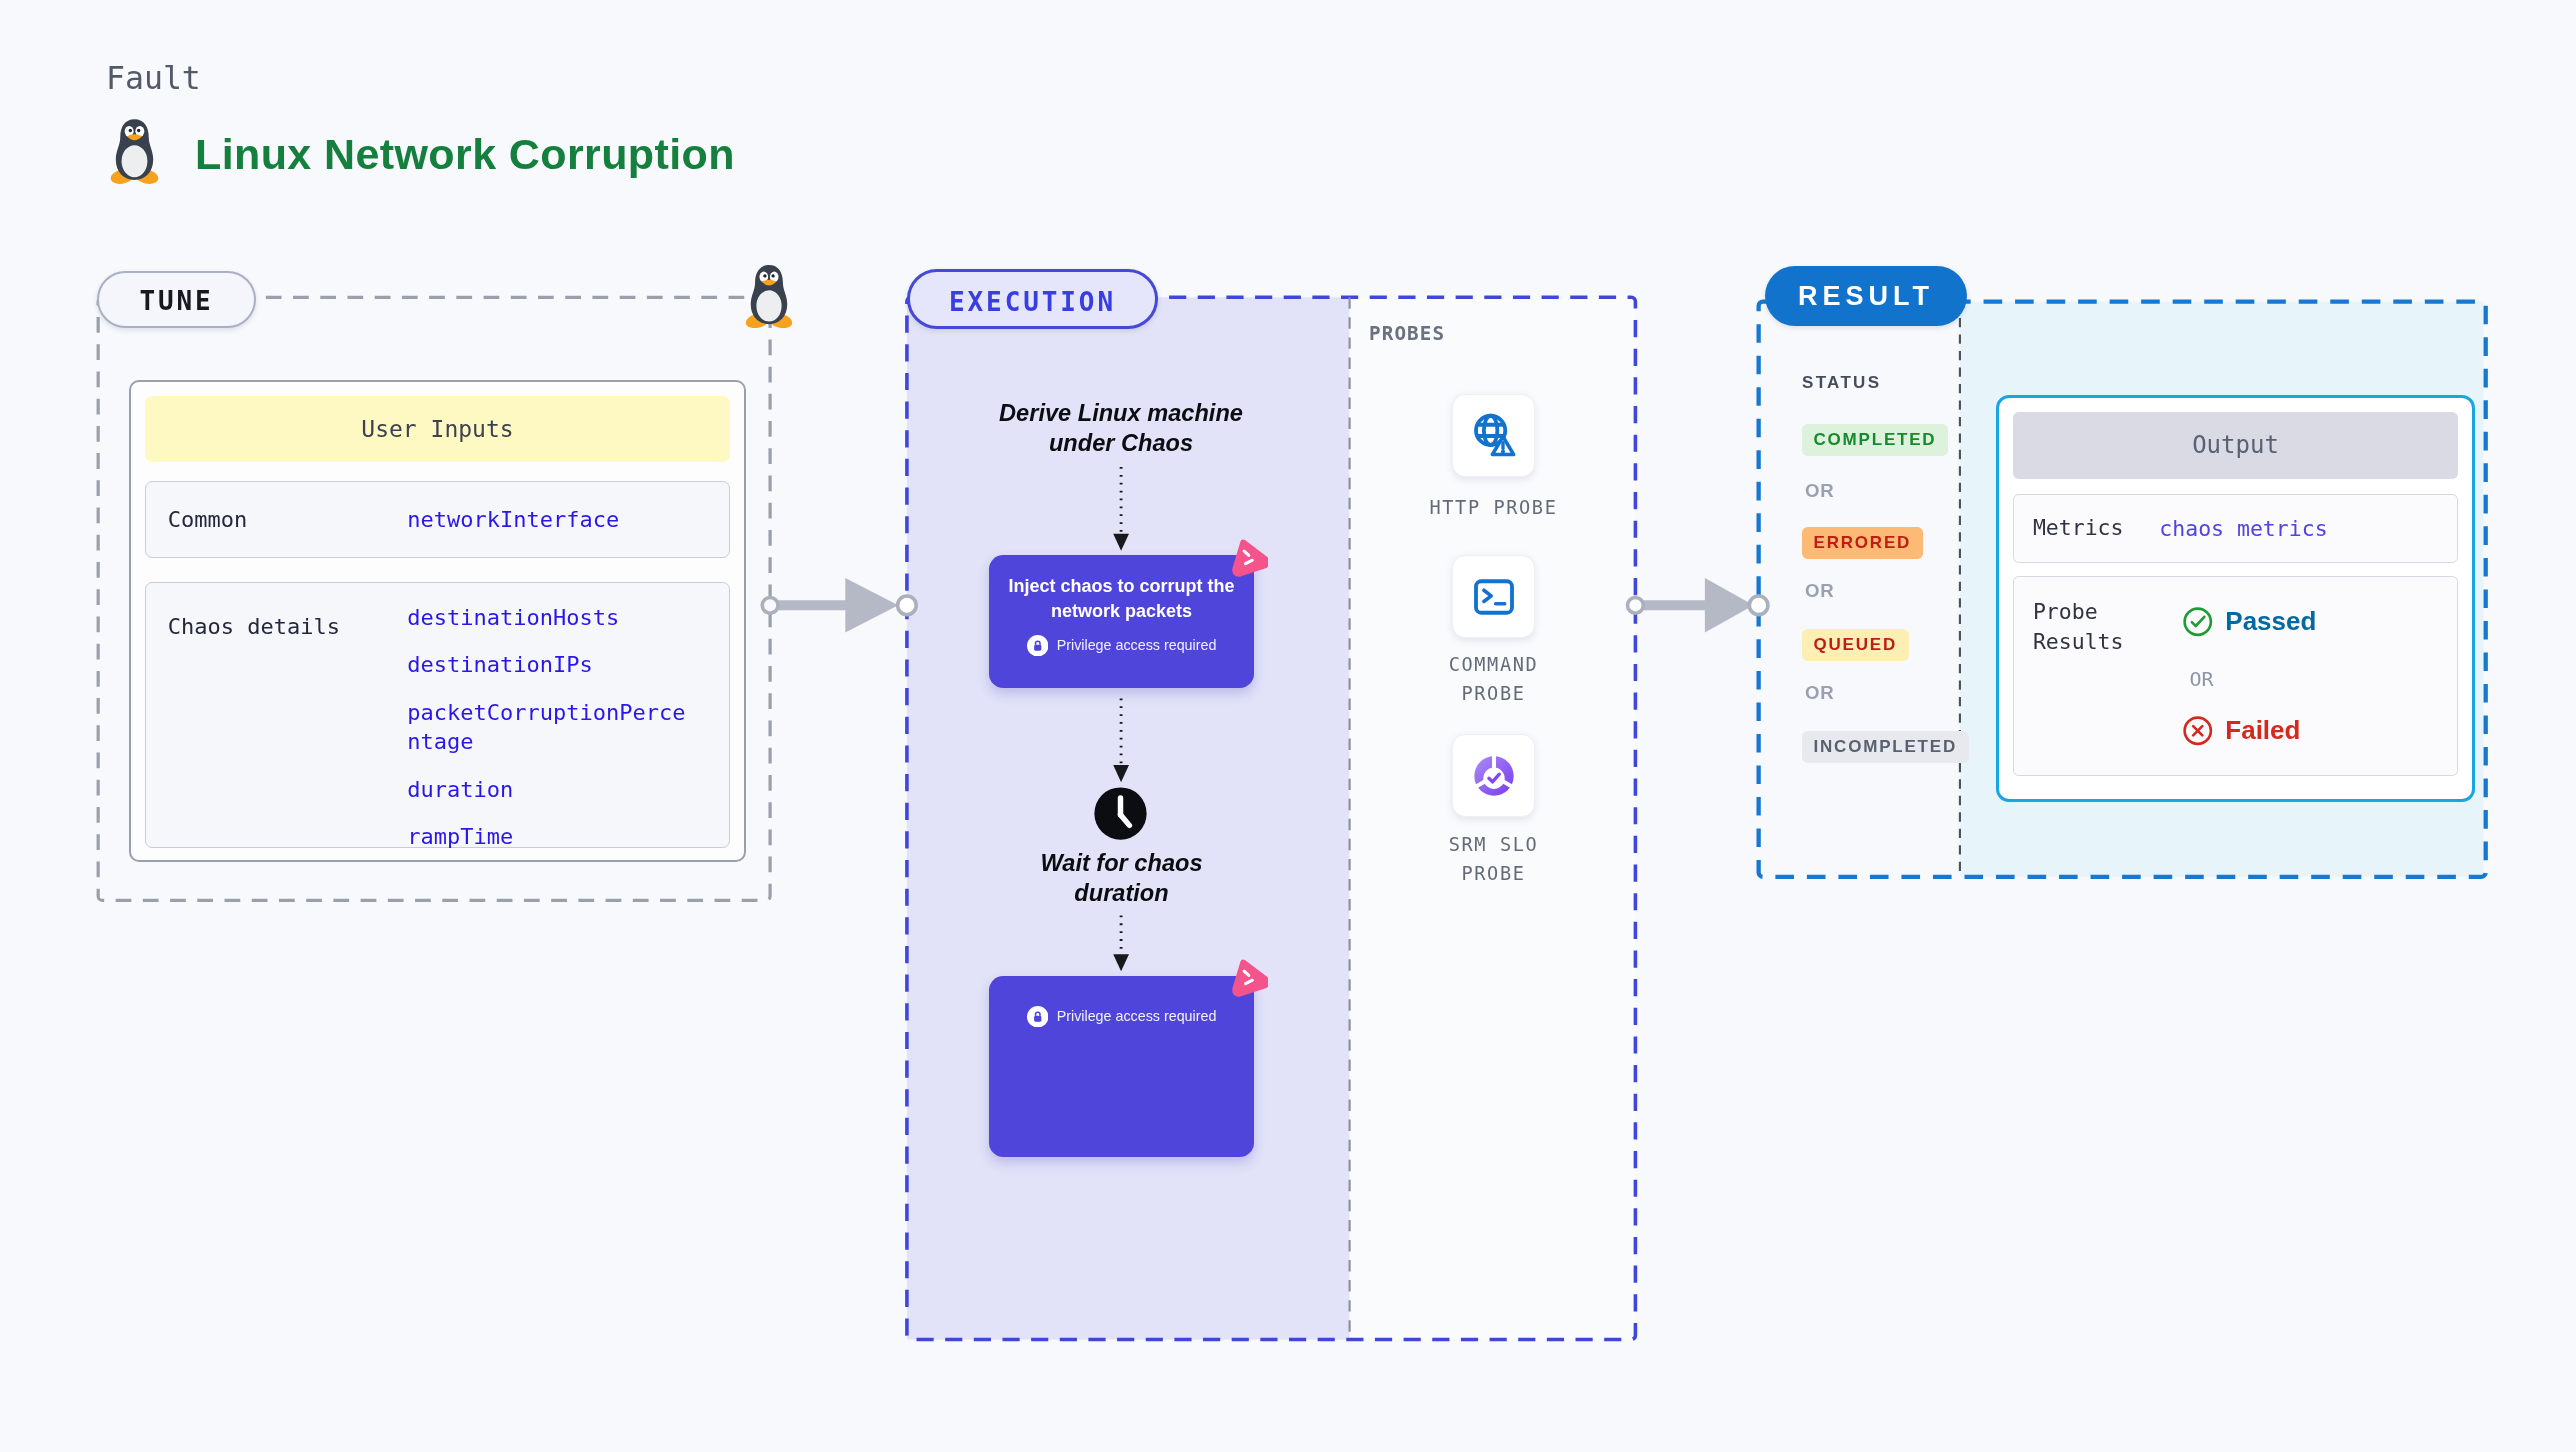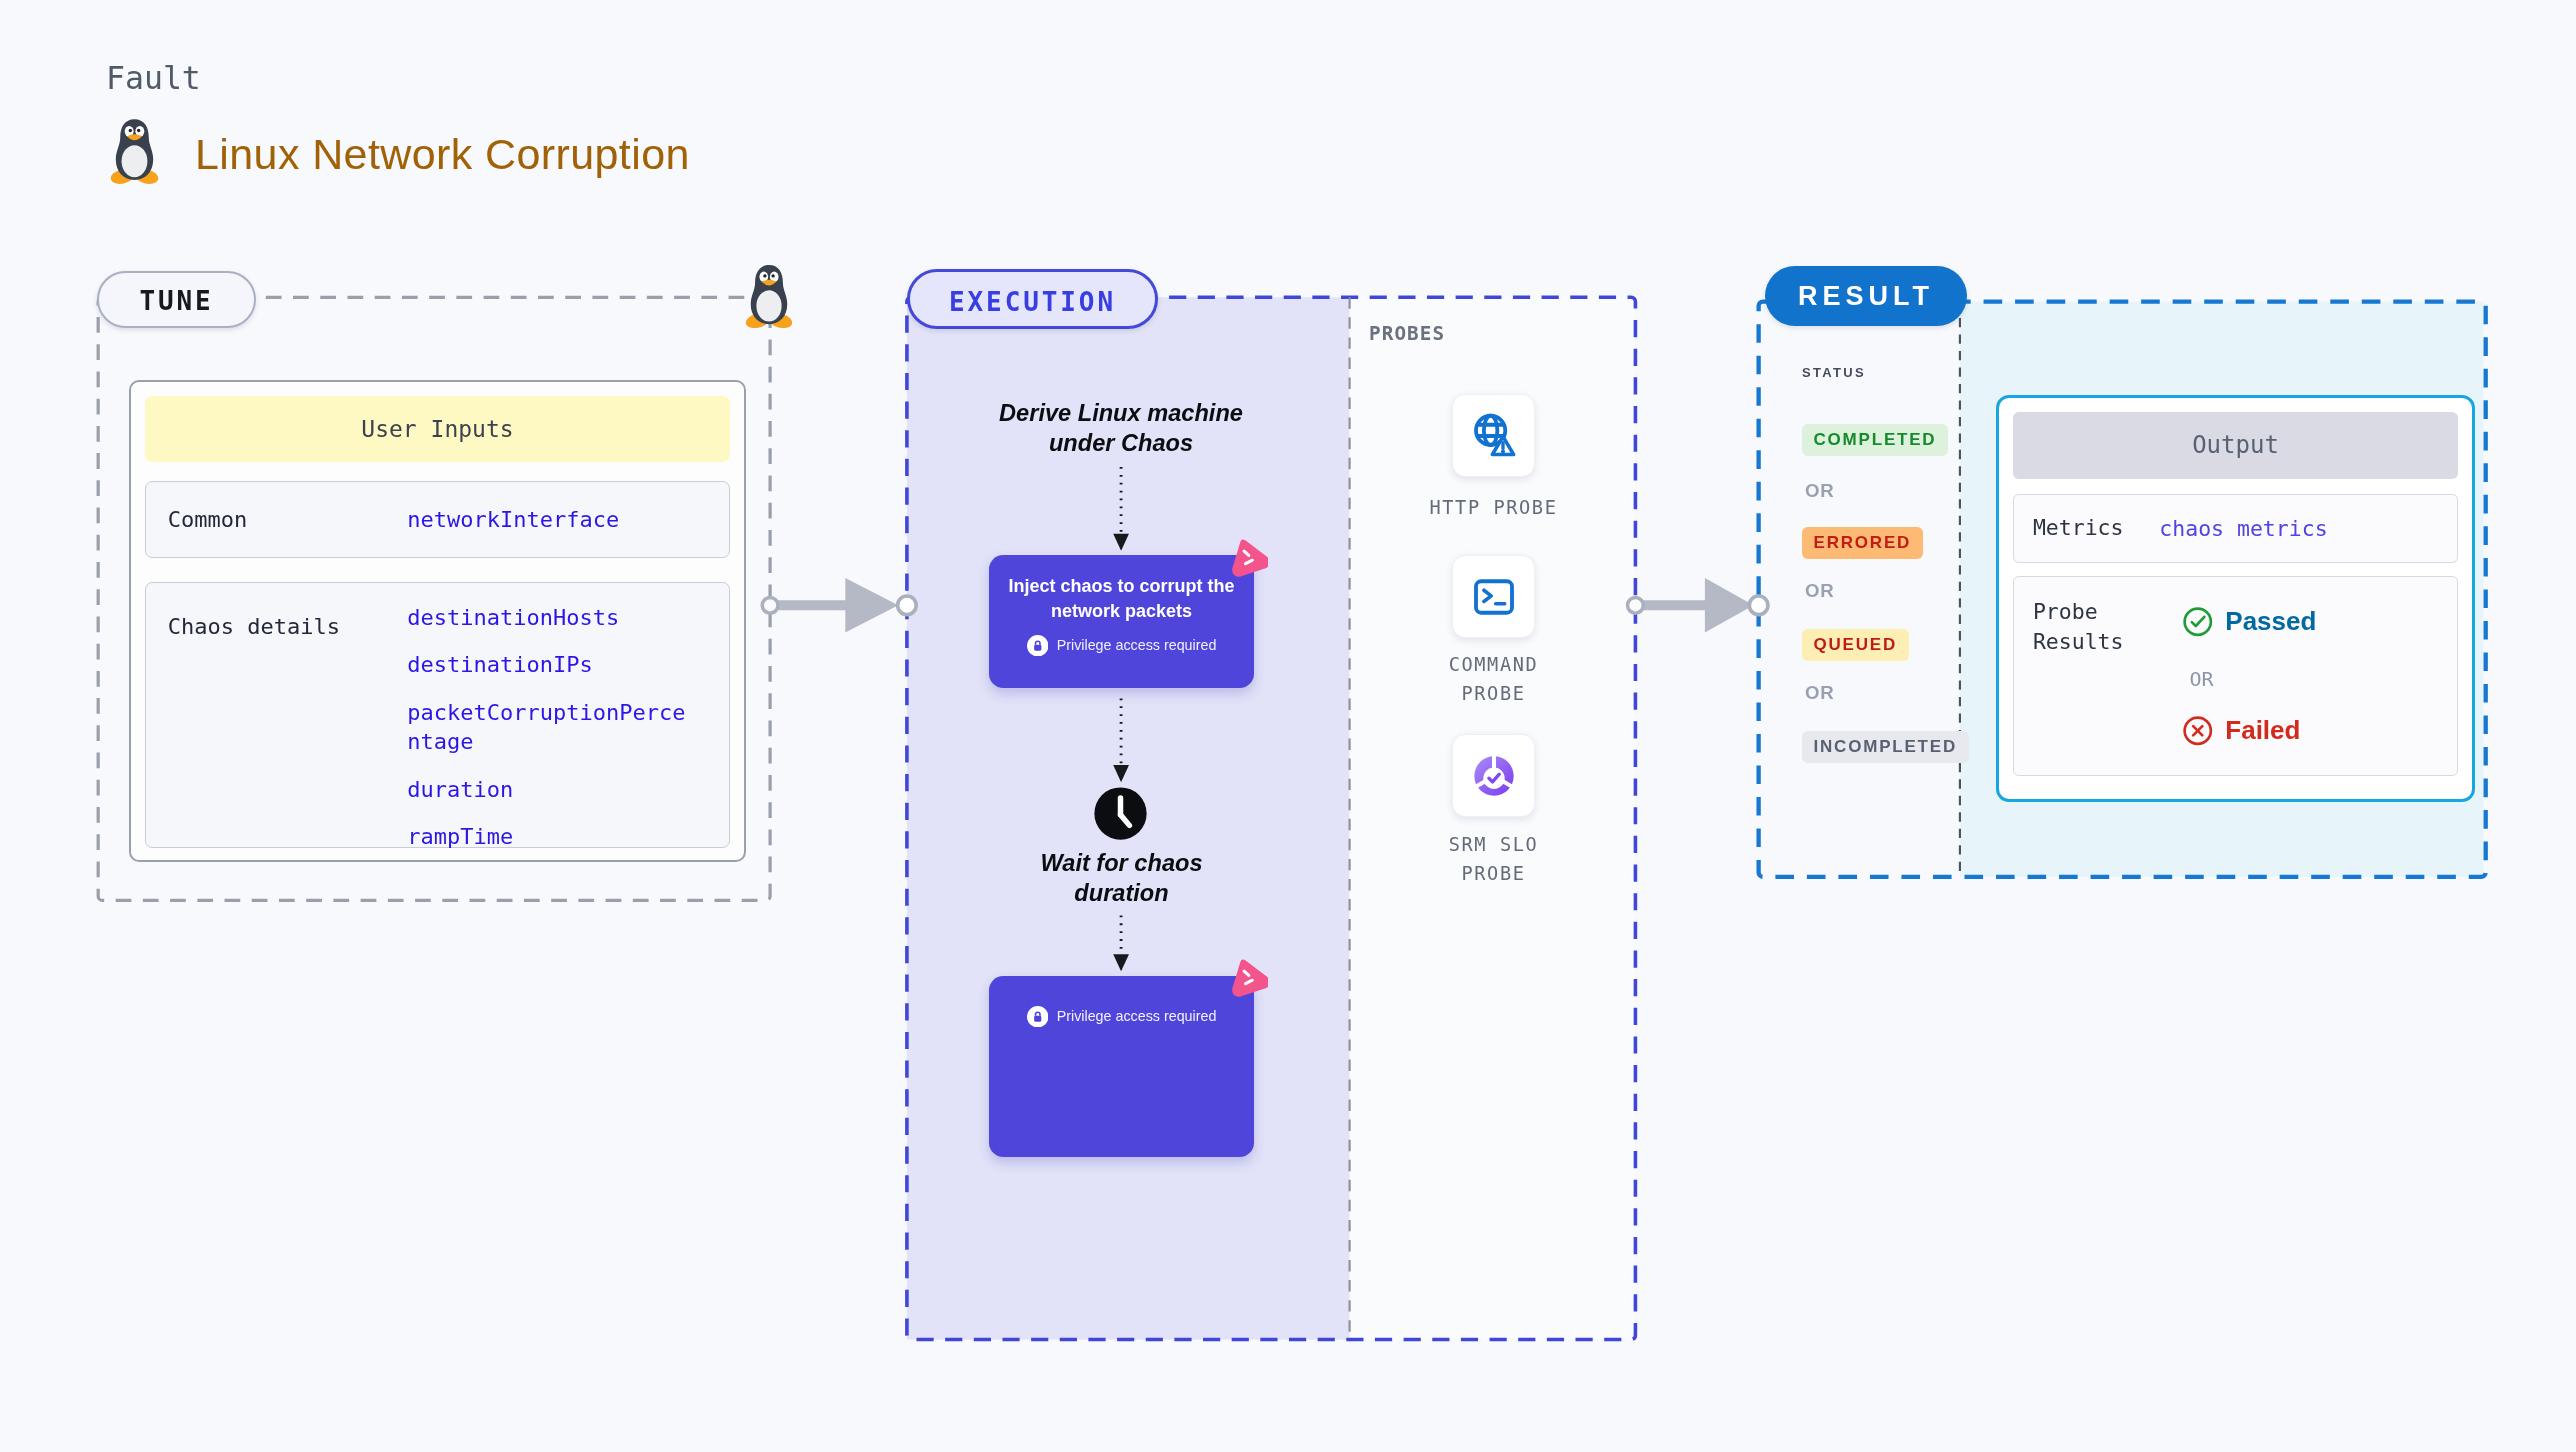--- a/index.html
+++ b/index.html
@@ -4,21 +4,21 @@
 <style>
   html,body{margin:0;padding:0;background:#f8f9fc;}
   #canvas{position:relative;width:2576px;height:1452px;background:#f8f9fc;overflow:hidden;
           font-family:"Liberation Sans",sans-serif;}
   .abs{position:absolute;}
   .mono{font-family:"DejaVu Sans Mono",monospace;}
 
   
   .kicker{left:106px;top:60px;font-size:31.5px;color:#525a6a;}
   .tux-lg{left:106px;top:116px;width:57px;height:69px;}
-  .page-title{left:195px;top:130px;font-size:43px;font-weight:normal;color:#a16207;letter-spacing:0.4px;}
+  .page-title{left:195px;top:130px;font-size:43px;font-weight:bold;color:#15803d;letter-spacing:0.4px;}
 
   
   .pill{text-align:center;border-radius:34px;box-shadow:0 2.1px 5px rgba(70,80,120,.16);}
   .pill-tune{left:97px;top:271px;width:159px;height:57px;line-height:57px;background:#f5f6fb;
              border:2.9px solid #a9b0c4;font-size:26px;font-weight:bold;color:#16191f;letter-spacing:2.9px;box-sizing:border-box;}
   .pill-exec{left:907px;top:269px;width:251px;height:60px;line-height:60px;background:#e5e6fb;
              border:3.6px solid #4549d7;font-size:26px;font-weight:bold;color:#393ee2;letter-spacing:2.9px;box-sizing:border-box;}
   .pill-result{left:1765px;top:266px;width:202px;height:60px;line-height:60px;background:#1173cc;
              font-size:27px;font-weight:bold;color:#ffffff;letter-spacing:5px;}
   .tux-sm{left:741px;top:262px;width:56px;height:67px;}
@@ -60,21 +60,21 @@
   .probe-card{left:1452px;width:83px;height:83px;background:#ffffff;border:0.7px solid #eef0f5;
               border-radius:13px;box-shadow:0 2.9px 7.2px rgba(100,110,140,.15);display:flex;
               align-items:center;justify-content:center;box-sizing:border-box;}
   .probe-card svg{width:54px;height:54px;}
   .pc-http{top:394px;} .pc-cmd{top:555px;} .pc-slo{top:734px;}
   .probe-name{left:1422px;width:143px;text-align:center;font-size:18.6px;color:#646b78;
               letter-spacing:1.6px;line-height:29px;}
   .pn-http{top:493px;} .pn-cmd{top:650px;} .pn-slo{top:830px;}
 
   
-  .status-label{left:1802px;top:365px;font-size:13px;font-weight:bold;color:#454c5c;letter-spacing:2.3px;}
+  .status-label{left:1802px;top:373px;font-size:17px;font-weight:bold;color:#454c5c;letter-spacing:2.3px;}
   .badge{position:absolute;left:1802px;height:31.5px;line-height:31.5px;padding:0 11.5px;border-radius:5.7px;
          font-size:17px;font-weight:bold;letter-spacing:1.8px;}
   .bg-completed{top:424px;color:#178a2b;background:#dcf2dd;}
   .bg-errored{top:527px;color:#bf1d16;background:#fdba74;}
   .bg-queued{top:629px;color:#c01c15;background:#fdeeb4;}
   .bg-incompleted{top:731px;color:#596070;background:#e8e9ef;}
   .or-status{position:absolute;left:1805px;font-size:18.6px;font-weight:bold;color:#98a0b2;letter-spacing:0.7px;}
   .or-1{top:480px;} .or-2{top:580px;} .or-3{top:682px;}
 
   

